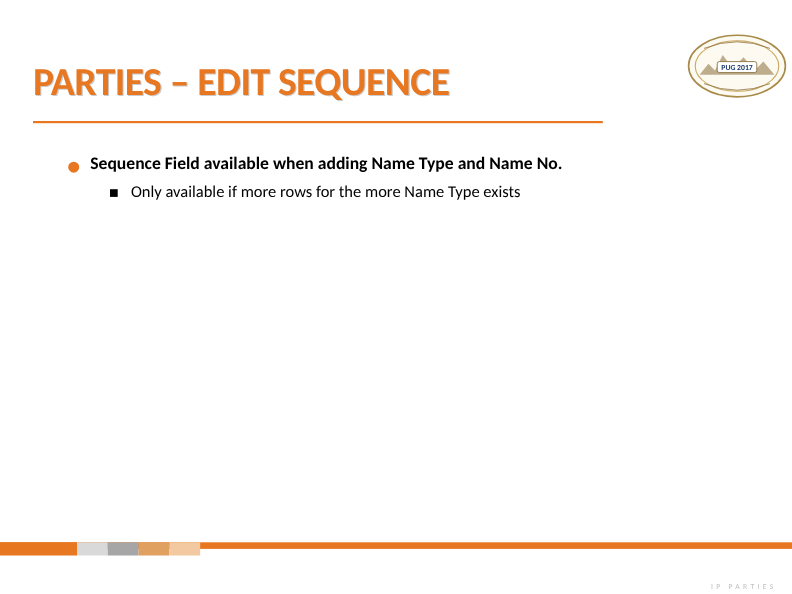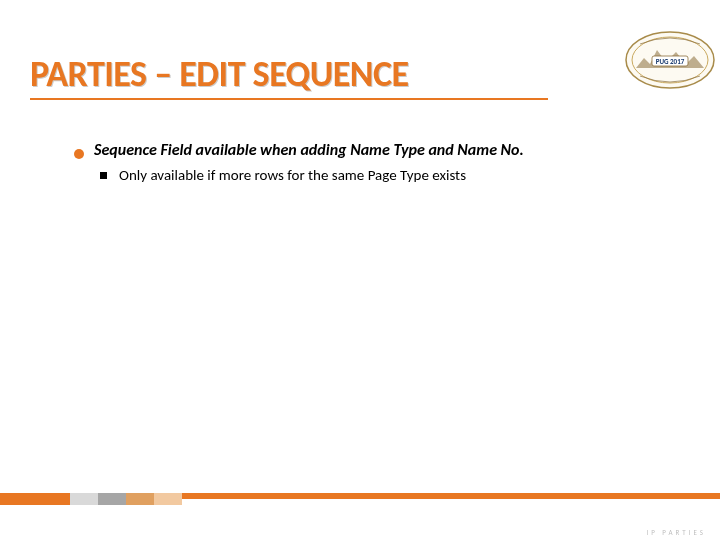--- a/index.html
+++ b/index.html
@@ -14,39 +14,38 @@
   .title {
     position: absolute;
     top: 52px;
     left: 30px;
     font-size: 36px;
     font-weight: bold;
     color: #E87722;
     letter-spacing: -0.5px;
     text-shadow: 1px 1px 0 #ccc;
     border-bottom: 2px solid #E87722;
-    padding-bottom: 2px;
+    padding-bottom: 14px;
     width: 518px;
   }
   .logo-badge {
     position: absolute;
     top: 28px;
     right: 2px;
     width: 96px;
     height: 64px;
   }
   .logo-badge svg { width: 100%; height: 100%; }
   .main-bullet {
     position: absolute;
     top: 140px;
-    left: 74px;
+    left: 62px;
     right: 30px;
     display: flex;
-    align-items: flex-end;
-    font-style: italic;
+    align-items: center;
   }
   .disc {
     width: 10px;
     height: 10px;
     border-radius: 50%;
     background: #E87722;
     margin-top: 5px;
     margin-right: 10px;
     flex-shrink: 0;
   }
@@ -152,21 +151,21 @@
 </div>
 
 <div class="main-bullet">
   <div class="disc"></div>
   <div class="main-bullet-text">Sequence Field available when adding Name Type and Name No.</div>
 </div>
 
 <div class="sub-list">
   <div class="sub-item">
     <div class="square"></div>
-    <div class="sub-text">Only available if more rows for the same Page Type exists</div>
+    <div class="sub-text">Only available if more rows for the more Name Type exists</div>
   </div>
 </div>
 
 <div class="footer-line"></div>
 <div class="footer-bar">
   <div class="seg seg1"></div>
   <div class="seg seg2"></div>
   <div class="seg seg3"></div>
   <div class="seg seg4"></div>
   <div class="seg seg5"></div>

